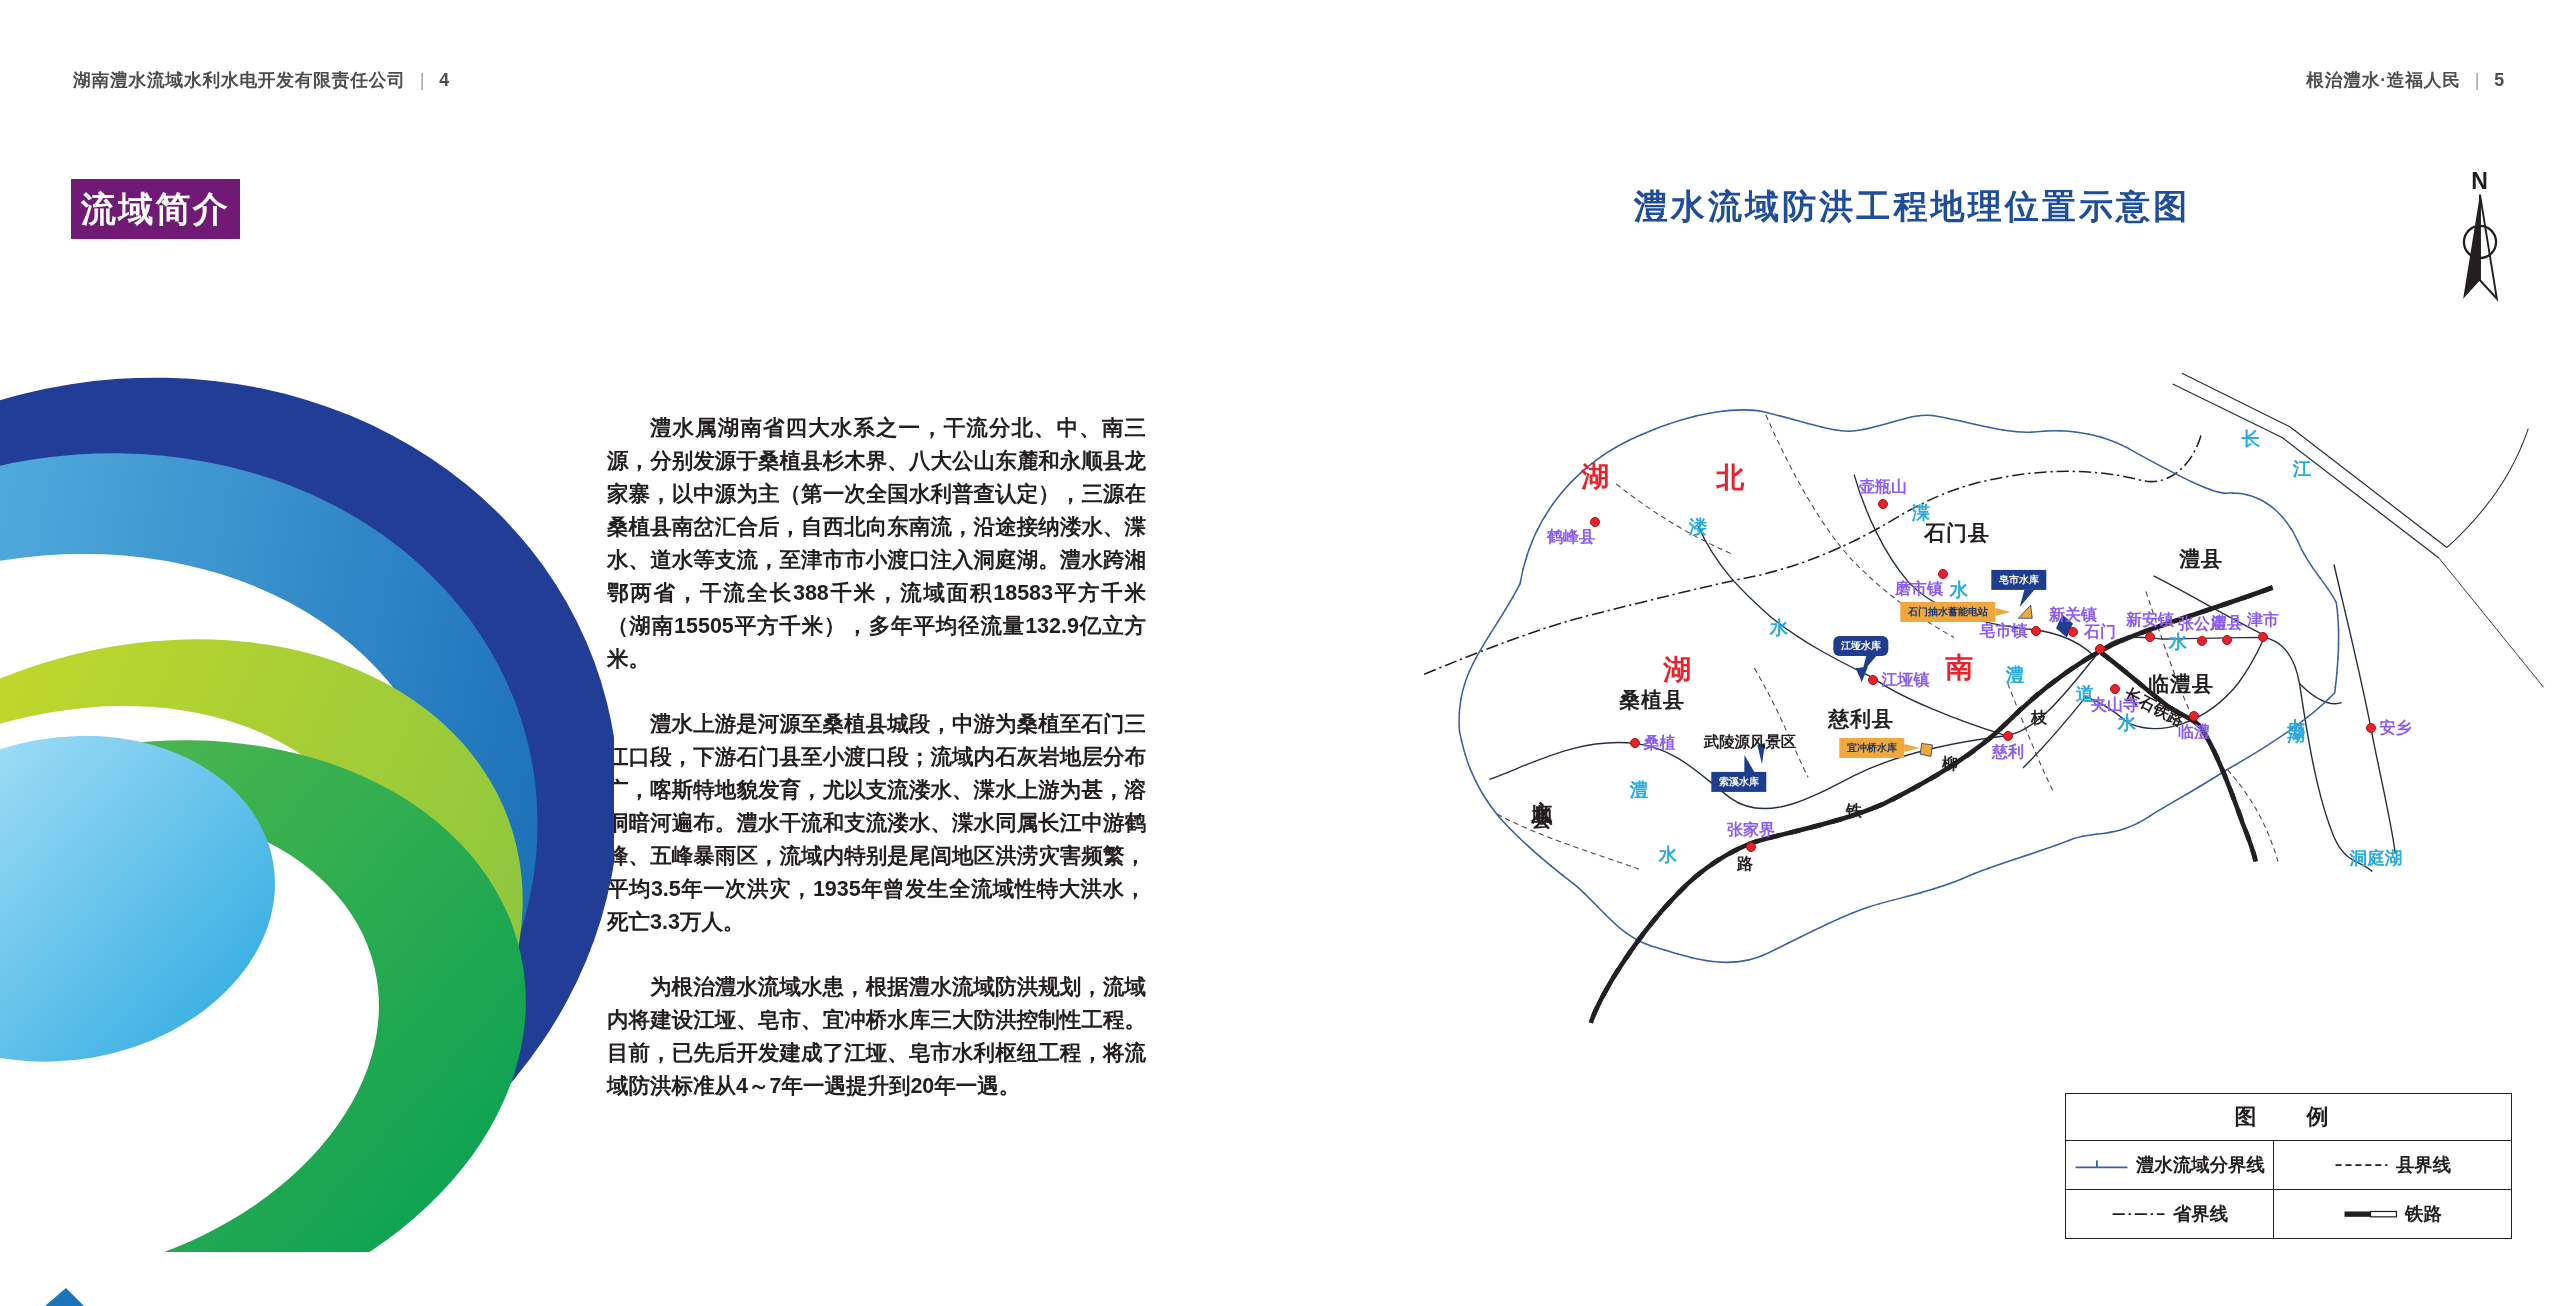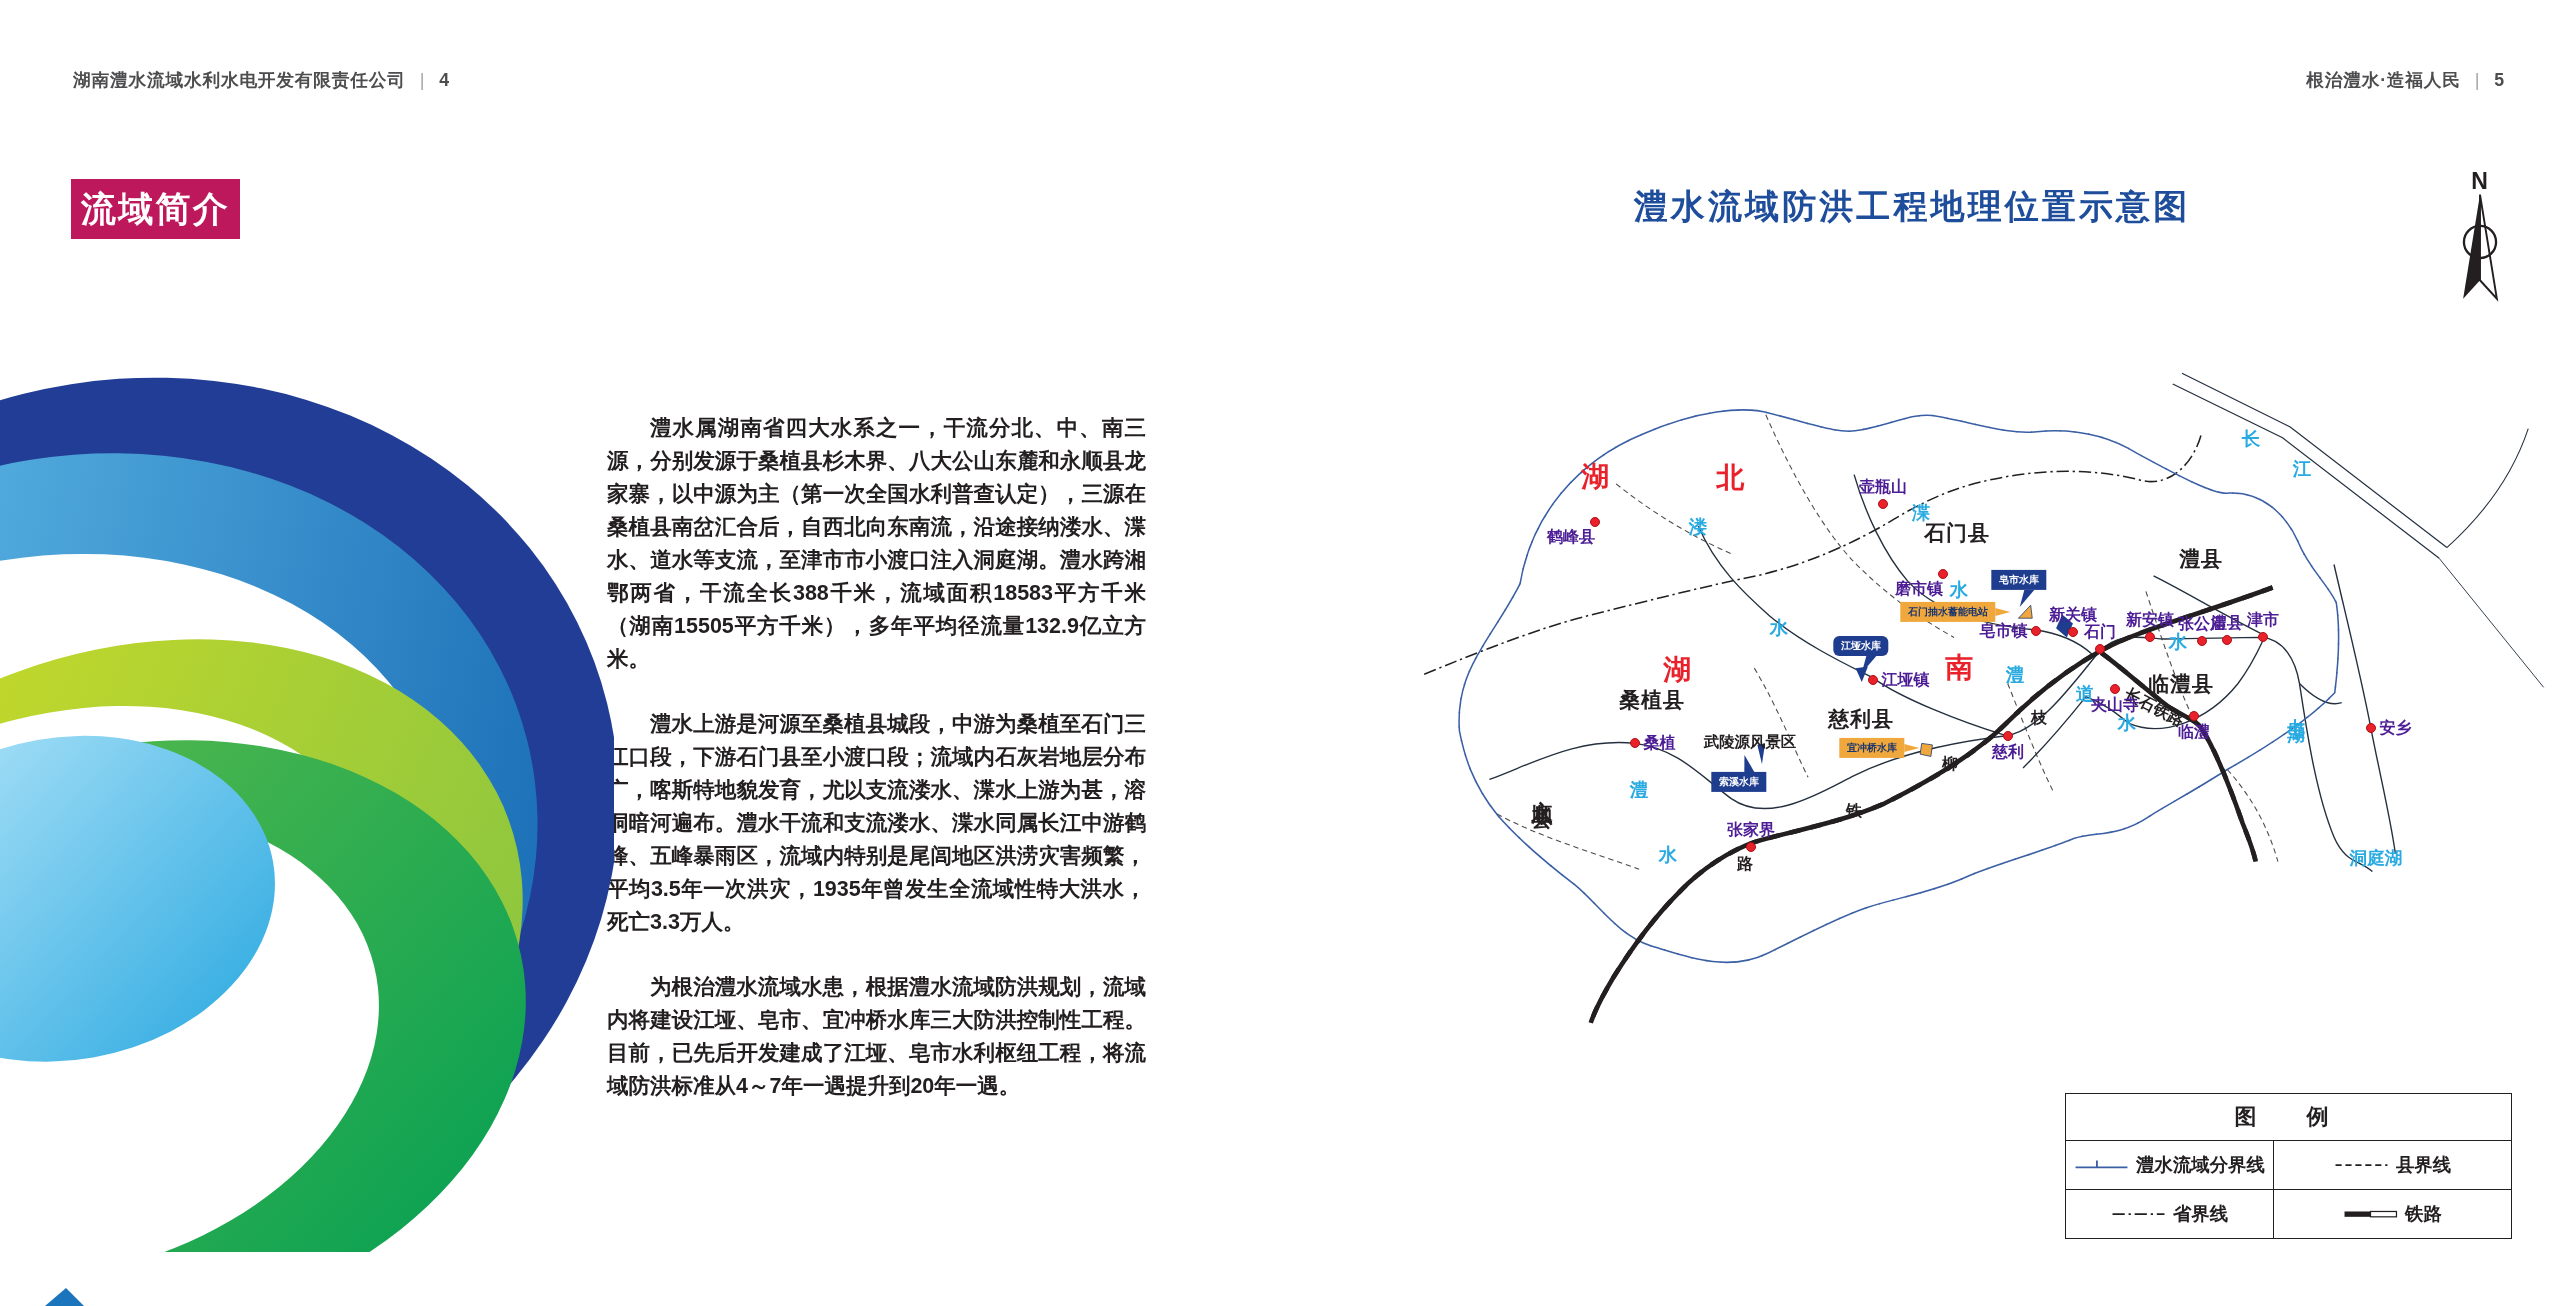--- a/index.html
+++ b/index.html
@@ -6,21 +6,21 @@
   #page{position:relative;width:2576px;height:1306px;background:#ffffff;overflow:hidden;
         font-family:"Liberation Sans",sans-serif;}
   
   .hdr{position:absolute;top:68px;display:flex;align-items:center;gap:14px;
        font-size:17.7px;font-weight:bold;color:#4d4d4f;letter-spacing:0.8px;}
   #hdr-left{left:73px;}
   #hdr-right{right:71px;}
   .hdr .sep{color:#a7a7a7;font-weight:normal;font-size:18.4px;}
   
   #section-title{position:absolute;left:71px;top:179px;width:169px;height:60px;
-       background:#be185d;color:#ffffff;font-size:35px;font-weight:bold;letter-spacing:2.3px;
+       background:#701a75;color:#ffffff;font-size:35px;font-weight:bold;letter-spacing:2.3px;
        display:flex;align-items:center;justify-content:center;}
   #body-text{position:absolute;left:607px;top:412px;width:539px;color:#231f20;
        font-family:Liberation Sans, sans-serif;font-weight:bold;font-size:21.5px;line-height:33px;
        text-align:justify;}
   #body-text p{margin:0 0 32px 0;text-indent:2em;}
   #logo{position:absolute;left:0px;top:369px;}
   #corner-accent{position:absolute;left:45px;bottom:0;width:0;height:0;
        border-left:21.5px solid transparent;border-right:18.4px solid transparent;
        border-bottom:18.4px solid #1b75bc;}
   
@@ -35,21 +35,21 @@
   .mlabel.province{color:#e8212a;font-size:28px;letter-spacing:1.5px;}
   .mlabel.county{color:#231f20;font-size:21px;letter-spacing:0.8px;}
   .mlabel.river{color:#29abe2;font-size:18.4px;}
   .mlabel.lake{color:#29abe2;font-size:17.7px;}
   .mlabel.rail{color:#231f20;font-size:16px;}
   .mlabel.poi{color:#231f20;font-size:15.4px;}
   .mlabel.vert{writing-mode:vertical-rl;letter-spacing:3.8px;}
   .city{position:absolute;}
   .city .dot{position:absolute;left:-5.4px;top:-5.4px;width:10.7px;height:10.7px;border-radius:50%;
        background:#e8212a;border:0.8px solid #b01116;box-sizing:border-box;}
-  .city .clabel{position:absolute;white-space:nowrap;font-weight:bold;font-size:16px;color:#4c1d95;}
+  .city .clabel{position:absolute;white-space:nowrap;font-weight:bold;font-size:16px;color:#8b5cf6;}
   .pos-t .clabel{bottom:6.1px;left:50%;transform:translateX(-50%);}
   .pos-b .clabel{top:6.1px;left:50%;transform:translateX(-50%);}
   .pos-l .clabel{right:8.4px;top:50%;transform:translateY(-50%);}
   .pos-r .clabel{left:8.4px;top:50%;transform:translateY(-50%);}
   .pos-bl .clabel{top:5.4px;right:0px;}
   .callout{position:absolute;transform:translate(-50%,-50%);padding:3.1px 7.7px;white-space:nowrap;
        font-weight:bold;font-size:10px;}
   .callout.navy{background:#1e3d8f;color:#ffffff;--cbg:#1e3d8f;}
   .callout.orange{background:#f0a73c;color:#17356f;--cbg:#f0a73c;}
   .callout.p-br::after{content:'';position:absolute;top:100%;right:12.3px;width:0;height:0;

